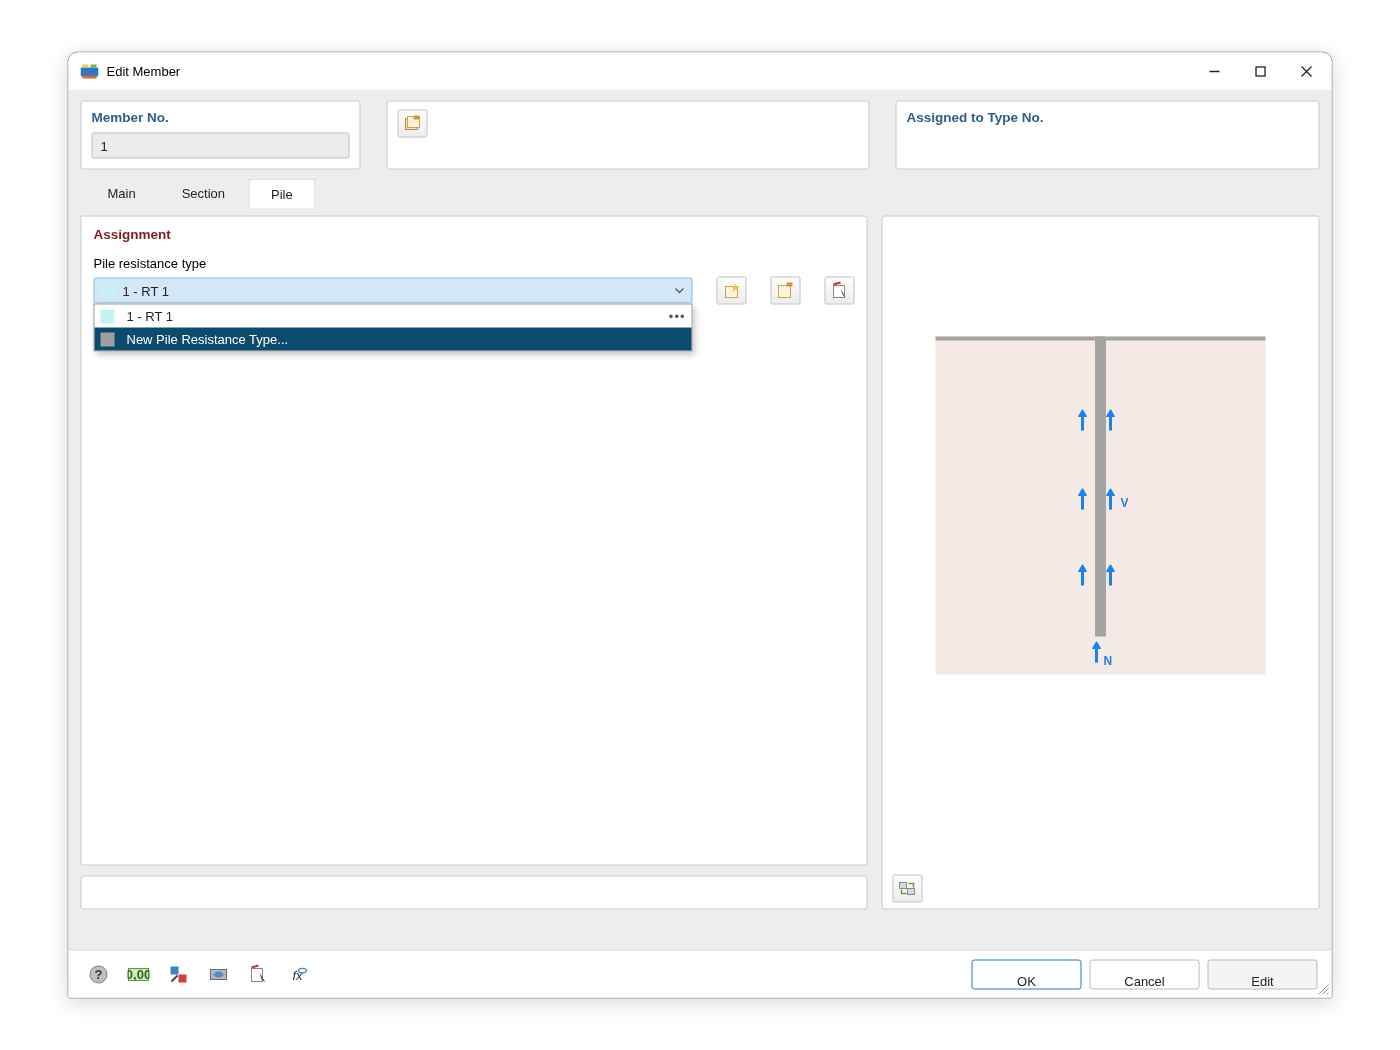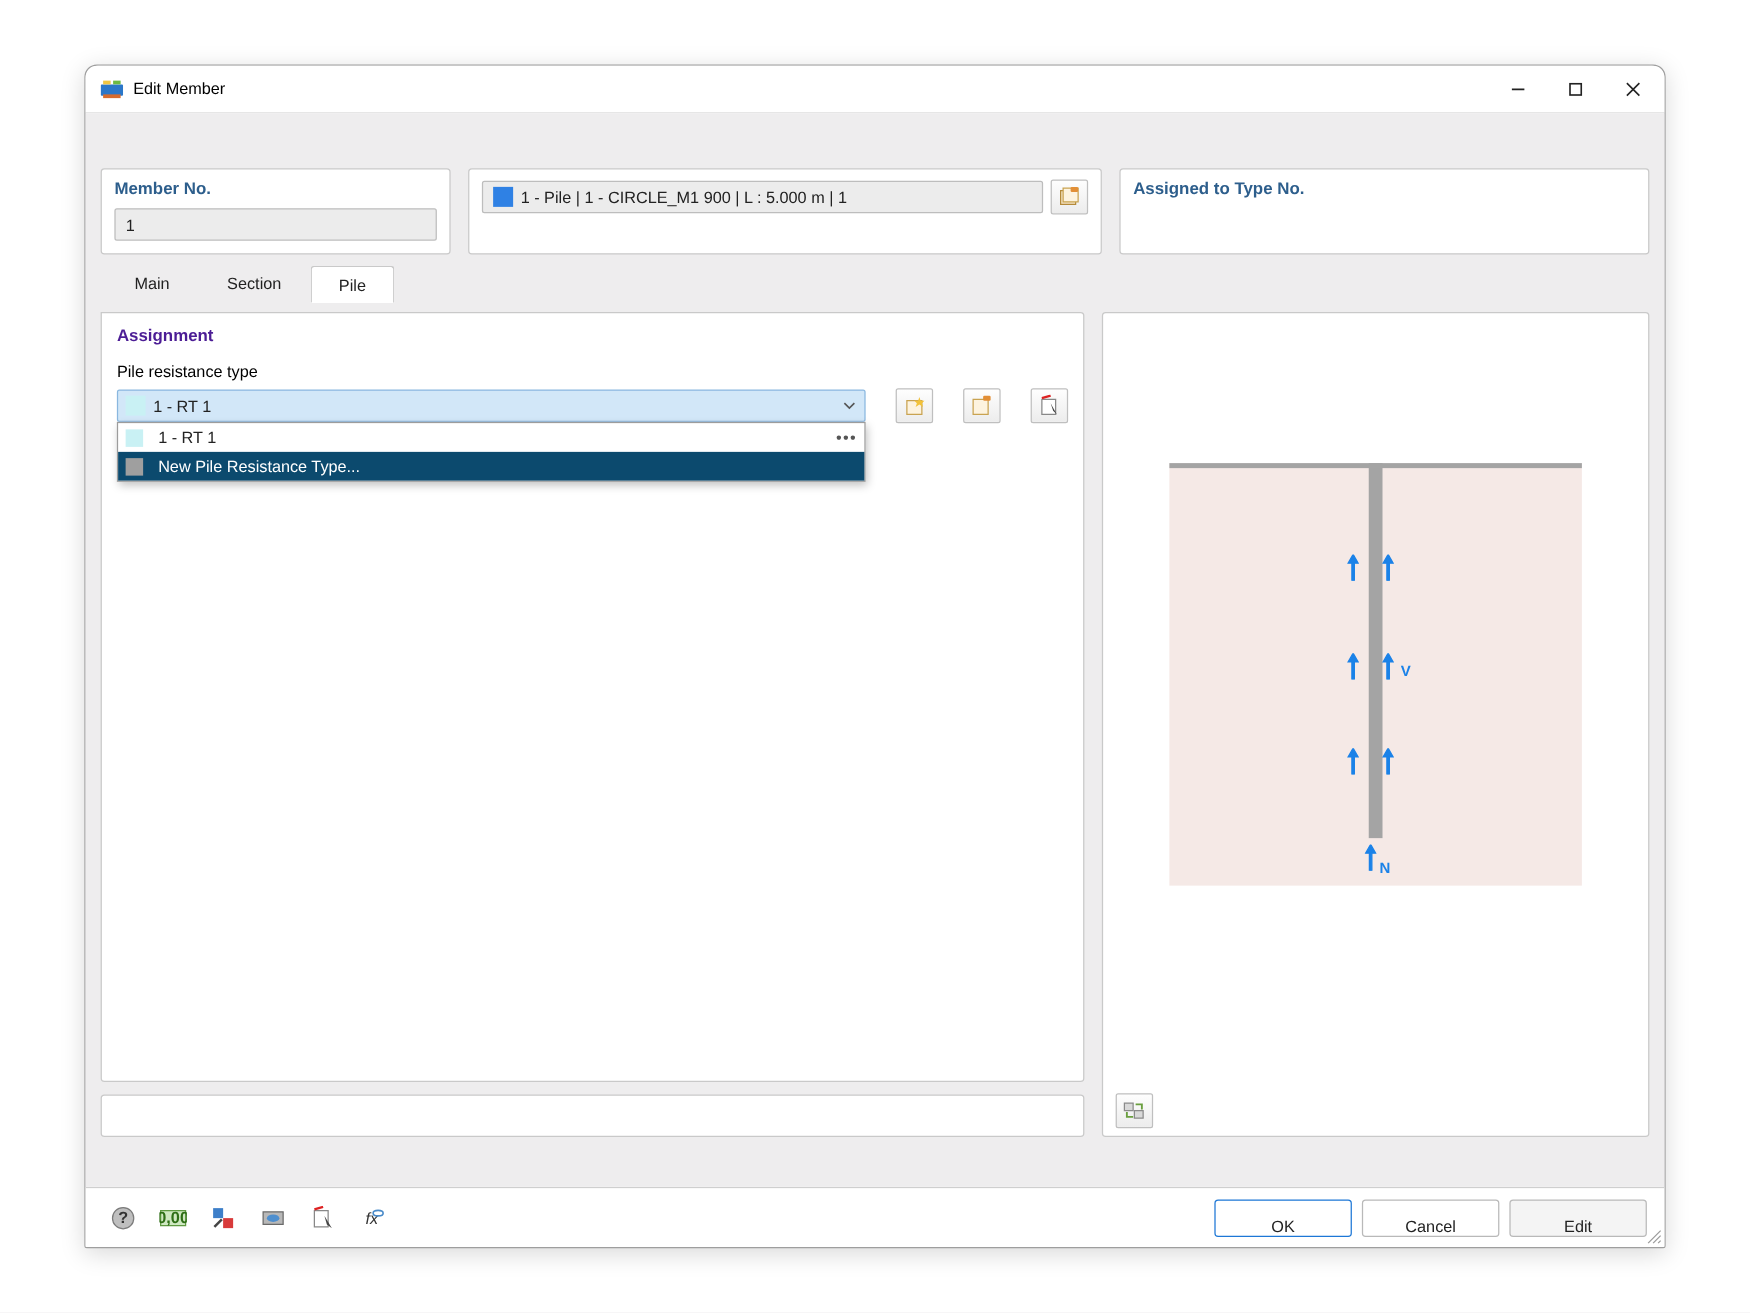--- a/index.html
+++ b/index.html
@@ -6,41 +6,41 @@
   body{background:#fff;width:1400px;height:1050px;overflow:hidden;position:relative;}
   .window{position:absolute;left:50%;top:50%;transform:translate(-50%,-50%);width:1265px;height:947px;border:1px solid #9e9e9e;border-radius:10px 10px 2px 2px;background:#fff;display:flex;flex-direction:column;box-shadow:0 4px 20px rgba(0,0,0,.15);}
   .titlebar{height:38px;display:flex;align-items:center;padding:0 2px 0 12px;border-bottom:1px solid #e6e6e6;background:#fff;border-radius:10px 10px 0 0;}
   .titlebar .appicon{width:18px;height:18px;margin-right:8px;display:flex;align-items:center;justify-content:center;}
   .titlebar .appicon svg{width:18px;height:18px;}
   .titlebar .title{font-size:13px;color:#000;}
   .titlebar .spacer{flex:1;}
   .winbtn{width:46px;height:32px;display:flex;align-items:center;justify-content:center;color:#222;border-radius:4px;}
   .winbtn svg{width:12px;height:12px;}
   .content{flex:1;background:#eeedee;padding:10px 12px 40px;display:flex;flex-direction:column;gap:8px;position:relative;}
-  .toprow{display:flex;gap:14px;margin-top:34px;}
+  .toprow{display:flex;gap:26px;}
   .group{background:#fff;border:1px solid #c9c9c9;border-radius:3px;padding:8px 10px 10px;}
   .group .gh{font-size:13.5px;font-weight:600;color:#2d5e8c;margin-bottom:8px;}
   .g-memno{width:280px;}
   .g-rep{flex:1;}
   .g-line{width:424px;}
   .field{width:100%;height:26px;border:1px solid #bdbdbd;background:#ececec;padding:0 8px;display:flex;align-items:center;color:#333;border-radius:2px;}
   .fieldwhite{background:#fff;}
   .reprow{display:flex;gap:6px;align-items:center;}
   .reprow .field{flex:1;}
   .sqswatch{width:16px;height:16px;background:#2f81e4;margin-right:6px;flex:none;}
   .iconbtn{width:30px;height:28px;border:1px solid #bfbfbf;background:linear-gradient(#fefefe,#ececec);border-radius:2px;display:flex;align-items:center;justify-content:center;flex:none;}
   .linerow{display:flex;gap:6px;align-items:center;}
   .linerow .field{flex:1;}
   .tabbar{height:30px;display:flex;align-items:flex-end;background:#eeedee;padding-left:4px;}
   .tab{height:30px;padding:0 22px;display:flex;align-items:center;border:1px solid transparent;color:#000;background:#eeedee;}
   .tab.active{background:#fff;border-color:#c9c9c9;border-bottom-color:#fff;border-radius:3px 3px 0 0;position:relative;top:1px;}
   .midrow{flex:1;display:flex;gap:14px;min-height:0;}
   .left{flex:1;display:flex;flex-direction:column;min-width:0;}
   .panel{background:#fff;border:1px solid #c9c9c9;border-radius:0 3px 3px 3px;flex:1;padding:10px 12px;position:relative;}
-  .panel .gh{font-size:13.5px;font-weight:600;color:#4c1d95;margin-bottom:14px;}
+  .panel .gh{font-size:13.5px;font-weight:600;color:#7f1d1d;margin-bottom:14px;}
   .lbl{margin-bottom:6px;color:#000;}
   .combowrap{display:flex;gap:24px;align-items:center;}
   .combo{flex:1;position:relative;}
   .combo .sel{height:26px;border:1px solid #8ab7df;background:#d2e7f8;padding:0 26px 0 6px;display:flex;align-items:center;border-radius:2px;}
   .combo .sel .sqswatch{background:#c9f1f4;}
   .combo .arrow{position:absolute;right:6px;top:6px;width:14px;height:14px;display:flex;align-items:center;justify-content:center;}
   .dropdown{position:absolute;top:26px;left:0;right:0;border:1px solid #9c9c9c;background:#fff;box-shadow:2px 3px 7px rgba(0,0,0,.25);z-index:10;}
   .dropopt{height:23px;display:flex;align-items:center;padding:0 6px;gap:6px;}
   .dropopt .sqswatch{width:14px;height:14px;}
   .dropopt .cyan{background:#c9f1f4;}
@@ -105,24 +105,20 @@
 
     <div class="toprow">
       <div class="group g-memno">
         <div class="gh">Member No.</div>
         <div class="field">
             <span>1</span>
           </div>
       </div>
       <div class="group g-rep">
         <div class="reprow">
-          <div class="field">
-            <span class="sqswatch"></span>
-            <span>1 - Pile | 1 - CIRCLE_M1 900 | L : 5.000 m | 1</span>
-          </div>
           <div class="iconbtn">
             <svg width="18" height="18" viewBox="0 0 18 18">
                 <rect x="2" y="4" width="12" height="11" fill="#f5e4c7" stroke="#b48a3a"></rect>
                 <rect x="4" y="2" width="12" height="11" fill="#fdf3df" stroke="#c9a351"></rect>
                 <rect x="10" y="1" width="6" height="4" fill="#e28f37" rx="1"></rect>
               </svg>
           </div>
         </div>
       </div>
       <div class="group g-line">

